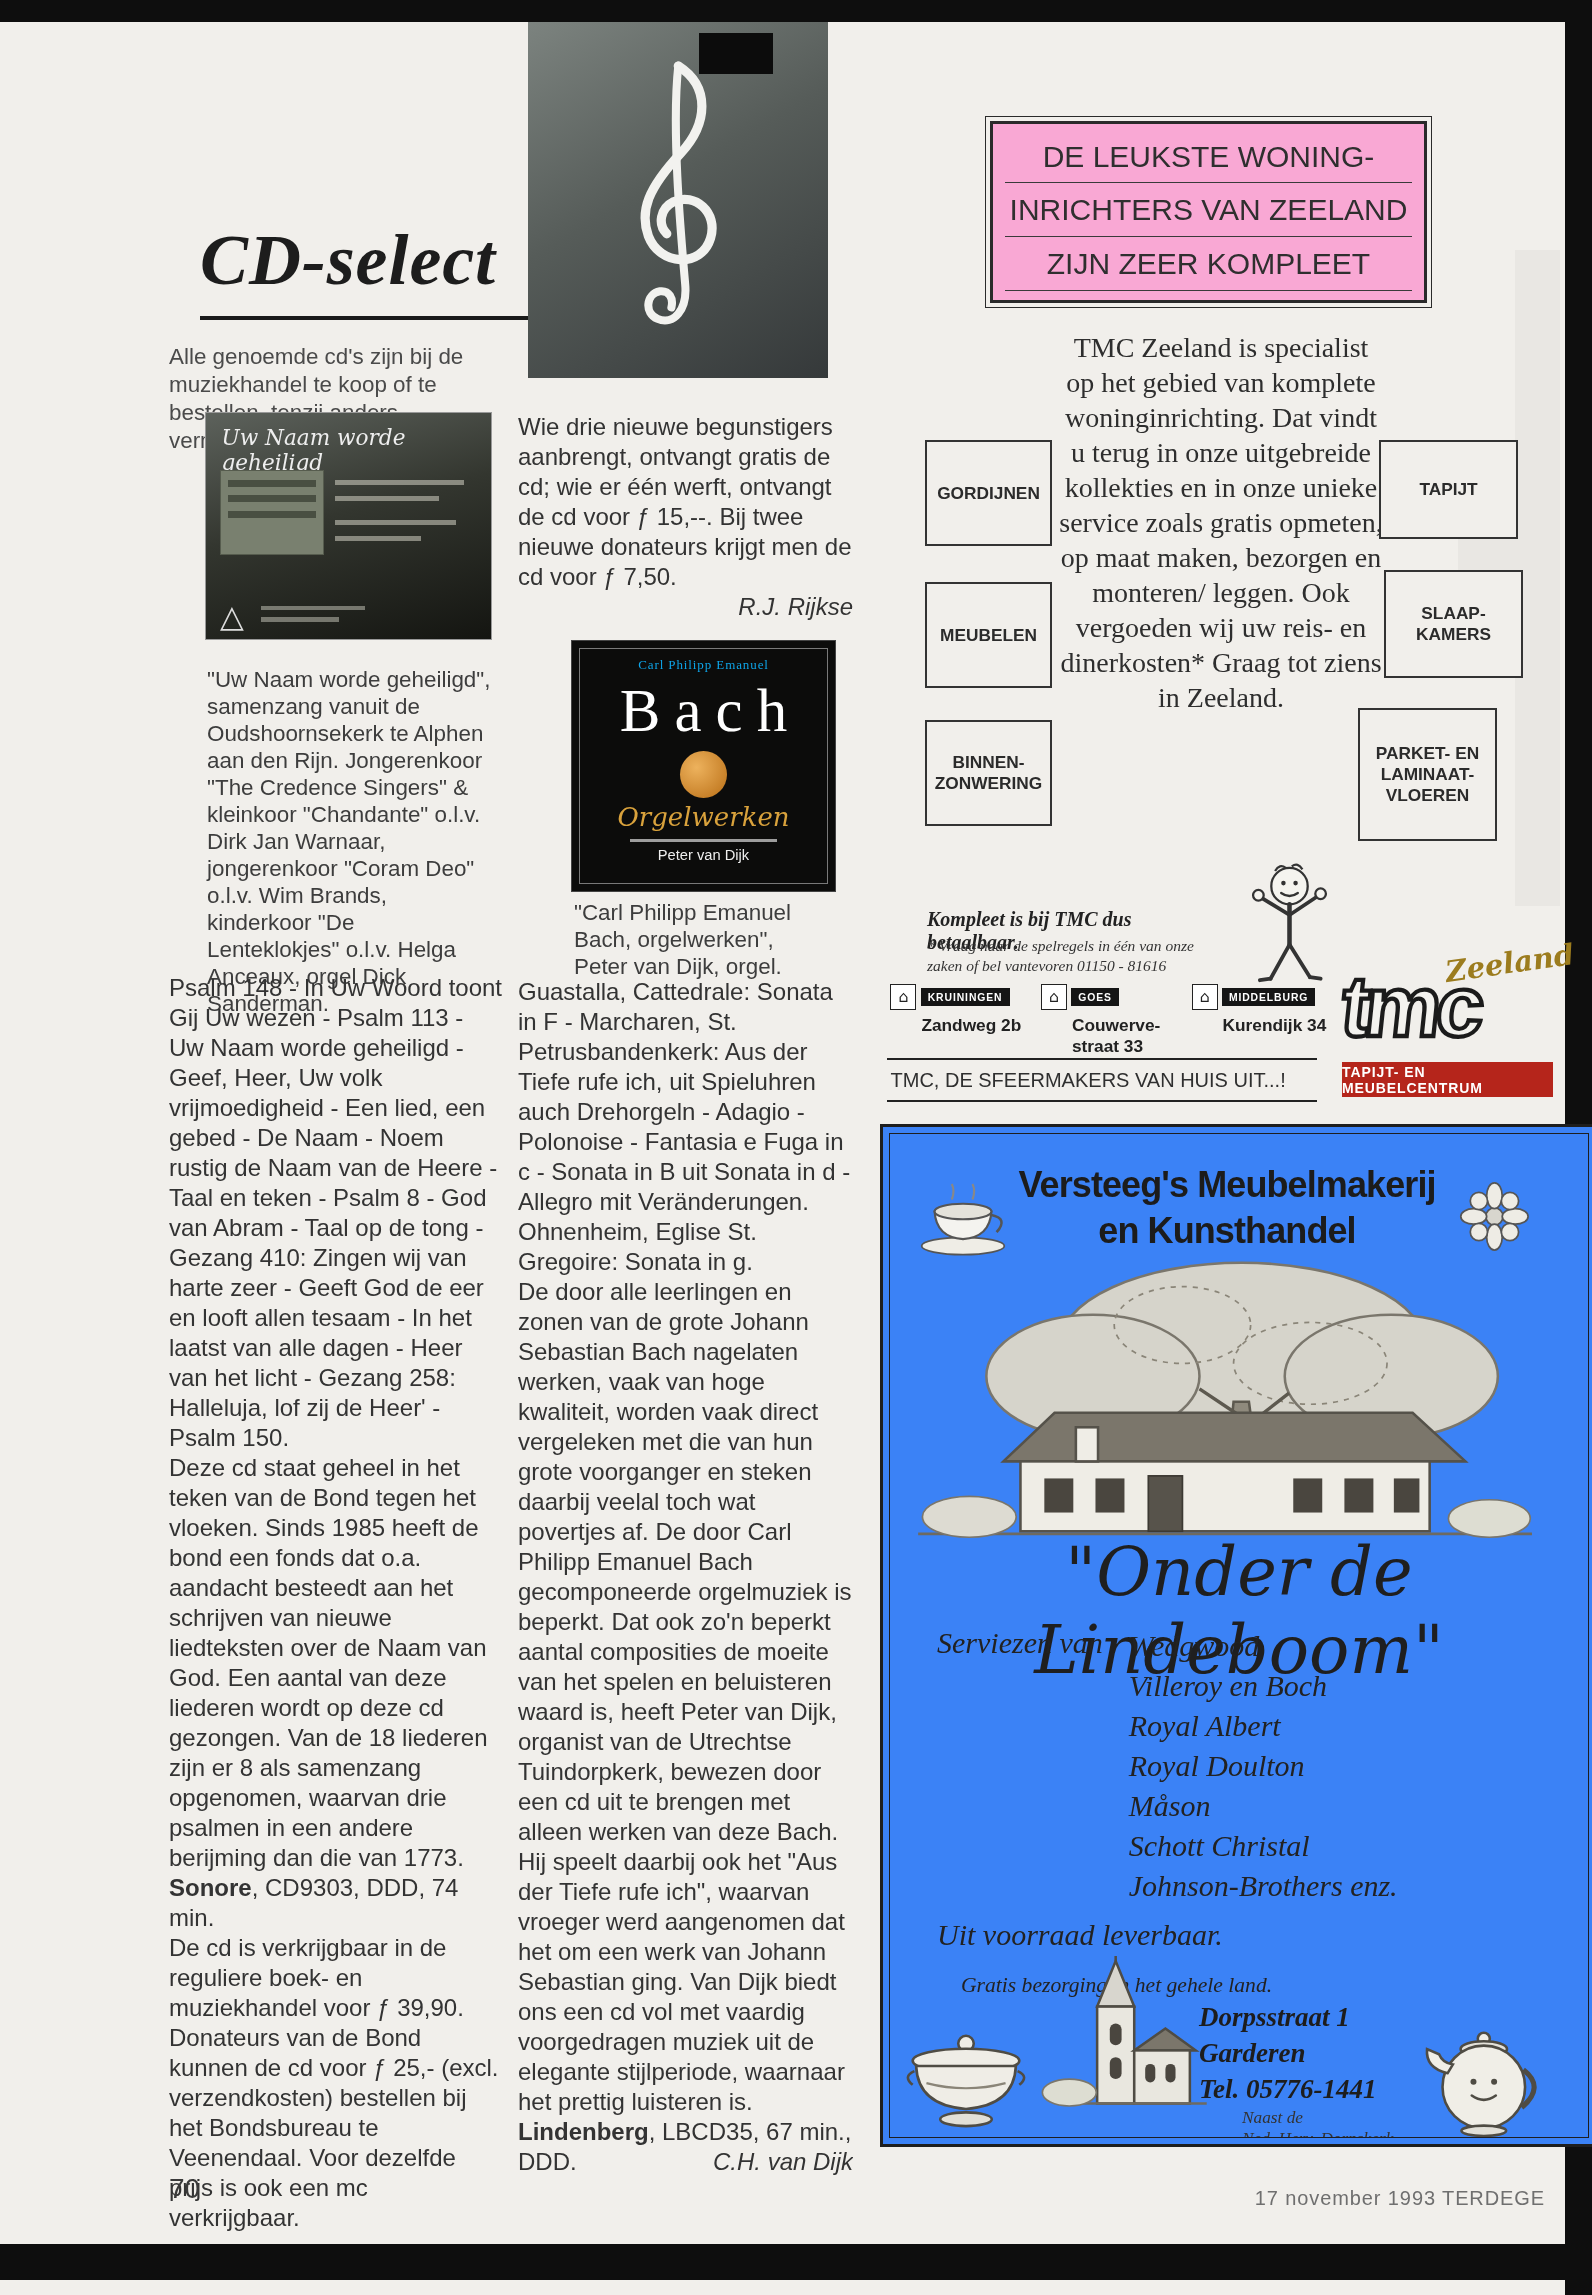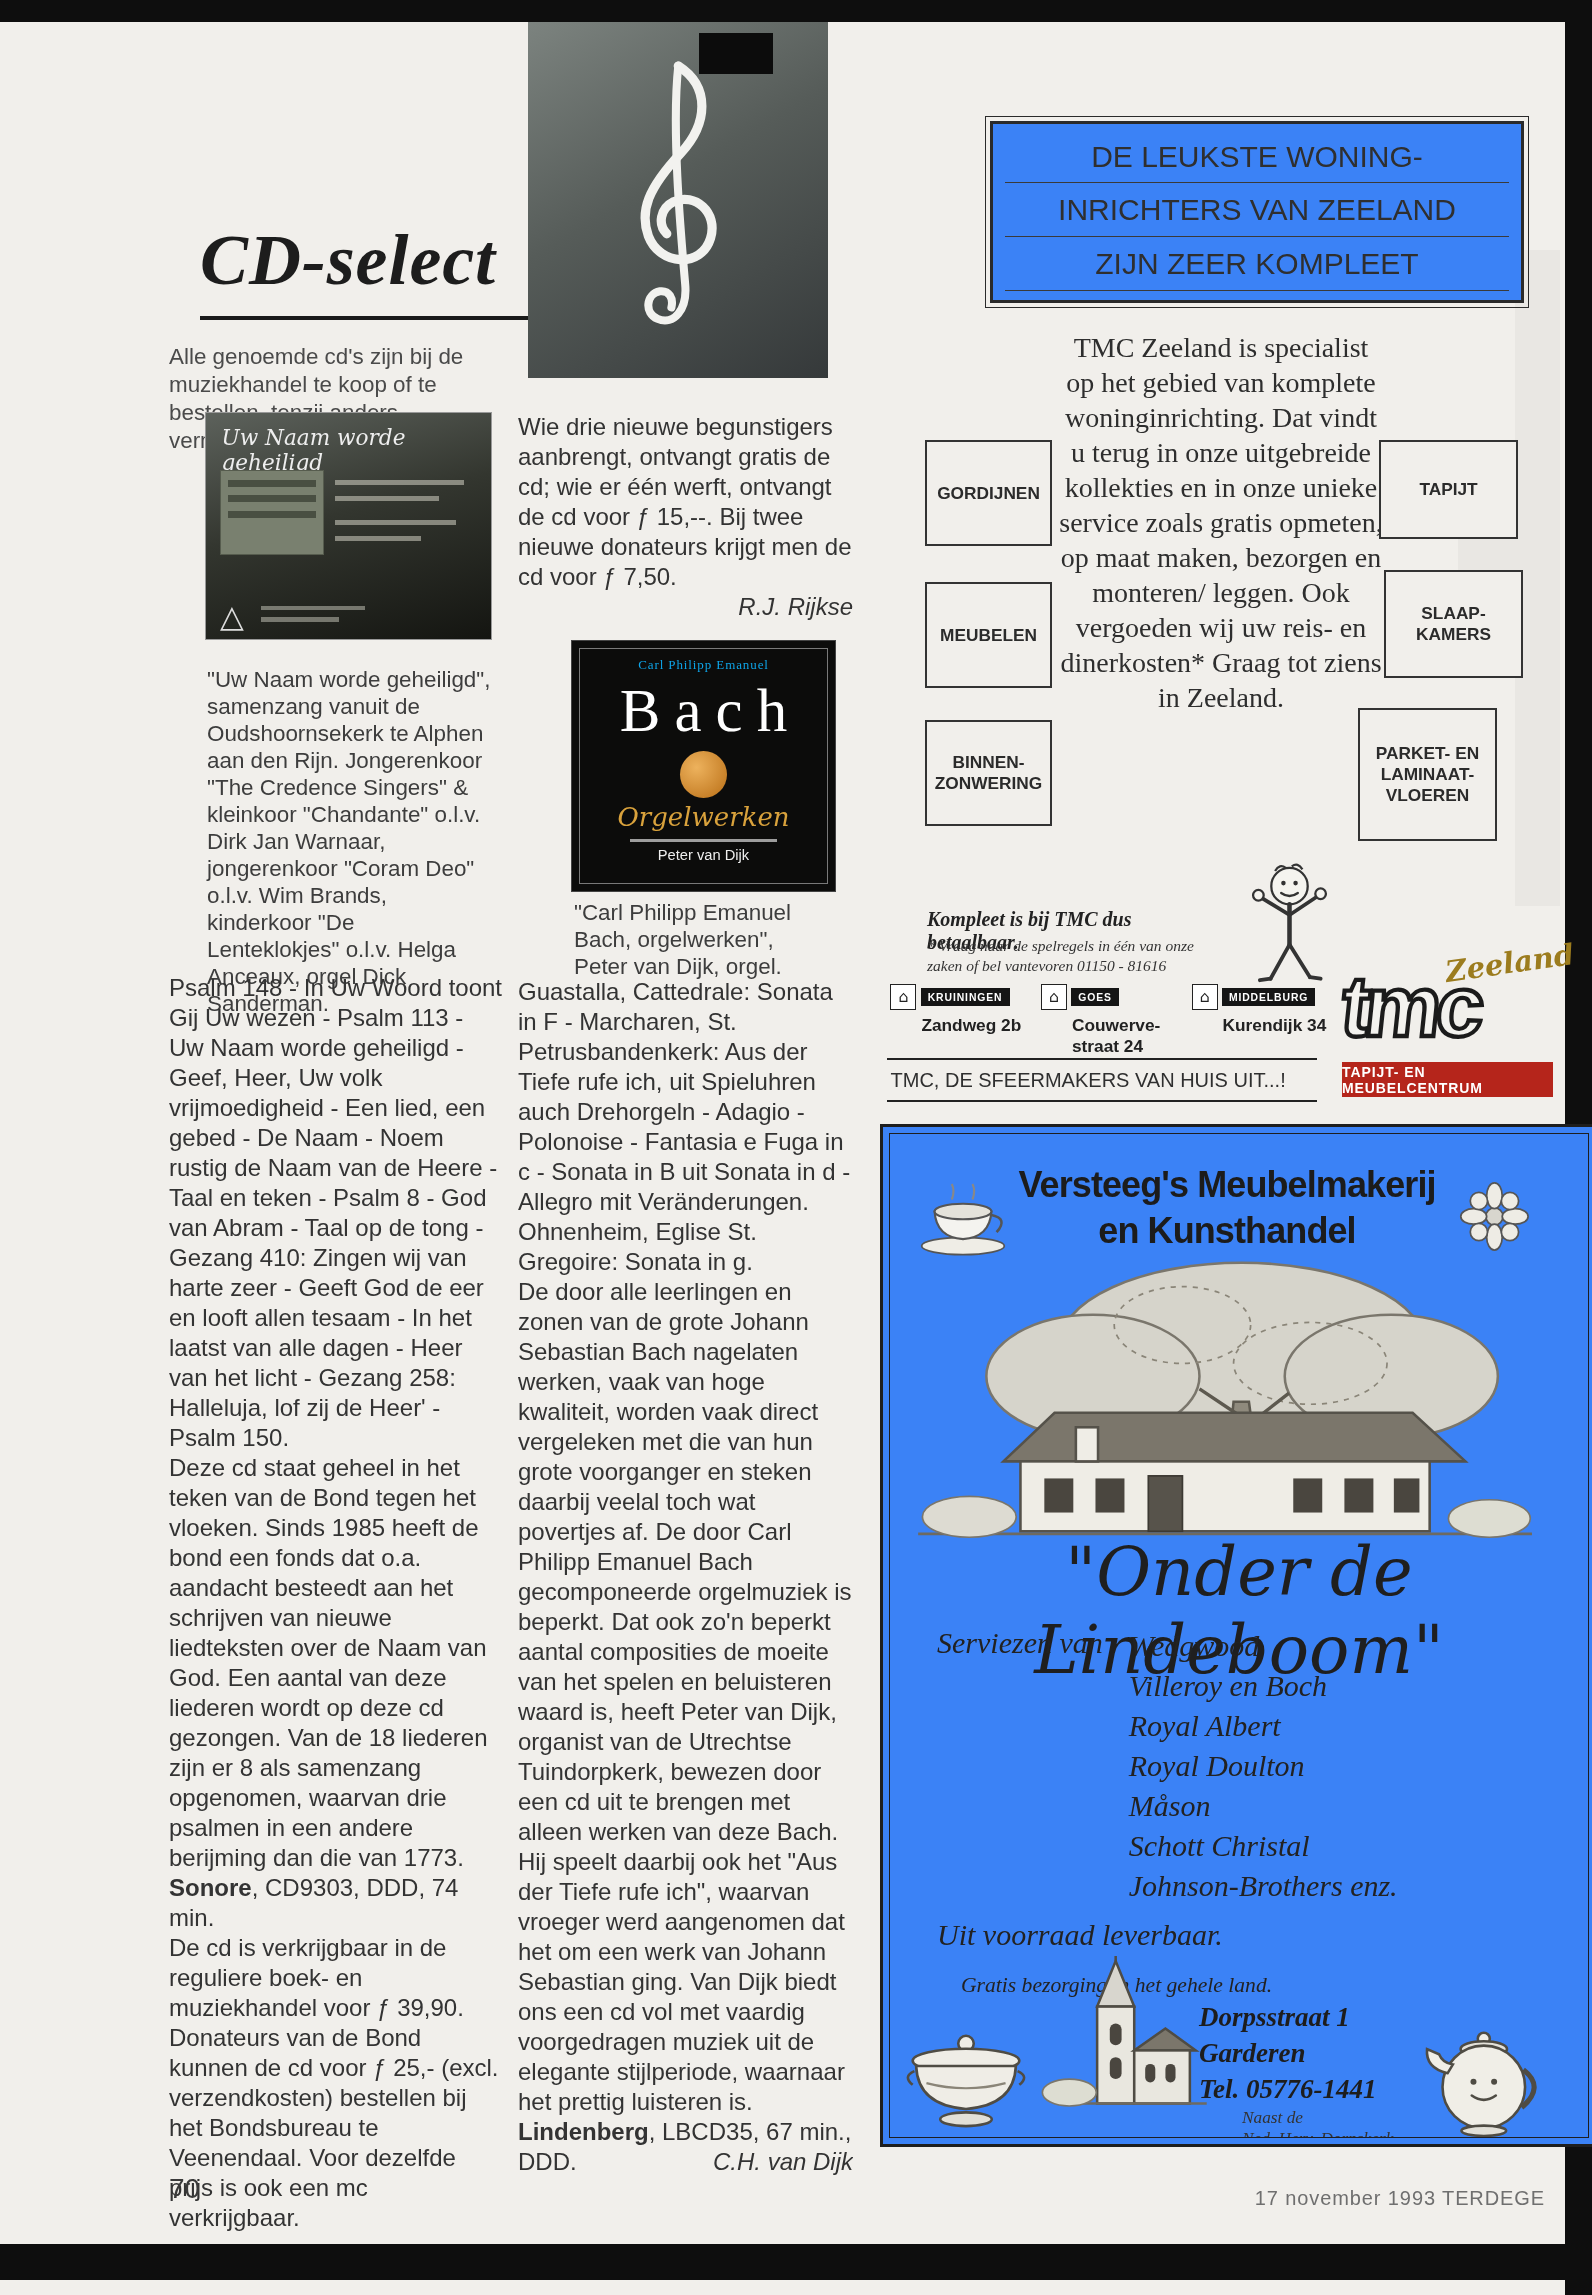--- a/index.html
+++ b/index.html
@@ -47,22 +47,22 @@
   .album2 .big{margin-top:3.5px;font-family:"Liberation Serif",serif;font-size:61px;color:#fff;
      letter-spacing:14px;text-indent:14px;}
   .album2 .disc{width:47px;height:47px;border-radius:50%;margin:5.2px auto 0;
      background:radial-gradient(circle at 35% 35%,#edb25d,#b96e15);}
   .album2 .sub{margin-top:4px;font-family:"DejaVu Serif",serif;font-style:italic;font-size:26px;color:#d9a23c;}
   .album2 .tbar{width:147px;height:2.6px;margin:7px auto 0;background:rgba(255,255,255,.6);}
   .album2 .artist{margin-top:5.2px;font-size:14.7px;color:#eee;}
 
   
   .tmc{position:absolute;left:880px;top:114px;width:683px;height:1001px;}
-  .tmc-headbox{position:absolute;left:110px;top:7px;width:534px;border:3.5px solid #2a2a2a;
-     outline:0.9px solid #2a2a2a;outline-offset:4.3px;background:#3b82f6;
+  .tmc-headbox{position:absolute;left:110px;top:7px;width:437px;border:3.5px solid #2a2a2a;
+     outline:0.9px solid #2a2a2a;outline-offset:4.3px;background:#f9a8d4;
      padding:15.5px 12px 8.6px;box-sizing:border-box;text-align:center;}
   .tmc-headbox span{display:block;font-size:30px;color:#2f2f2f;border-bottom:1.7px solid #3a3a3a;
      padding-bottom:8.6px;margin-bottom:10.4px;}
   .tmc-headbox span:last-child{margin-bottom:0;}
   .tmc-body{position:absolute;left:177px;top:216px;width:328px;text-align:center;
      font-family:"Liberation Serif",serif;font-size:28px;line-height:35px;color:#2e2e2e;}
   .tmc-box{position:absolute;border:2.6px solid #333;display:flex;align-items:center;justify-content:center;
      text-align:center;font-weight:bold;font-size:17.3px;color:#2b2b2b;background:#f1efeb;white-space:pre-line;}
   .tmc-foot1{position:absolute;left:47px;top:794px;width:293px;font-family:"Liberation Serif",serif;
      font-weight:bold;font-style:italic;font-size:20px;color:#222;}
@@ -238,21 +238,21 @@
           <span class="loc-city">KRUININGEN</span>
           </div>
         <div class="loc-addr pre">Zandweg 2b</div>
       </div>
       <div class="loc">
         <div class="loc-head">
             <span class="loc-ico">⌂</span>
           <span class="loc-city">GOES</span>
           </div>
         <div class="loc-addr pre">Couwerve-
-straat 24</div>
+straat 33</div>
       </div>
       <div class="loc">
         <div class="loc-head">
             <span class="loc-ico">⌂</span>
           <span class="loc-city">MIDDELBURG</span>
           </div>
         <div class="loc-addr pre">Kurendijk 34</div>
       </div>
     </div>
 

